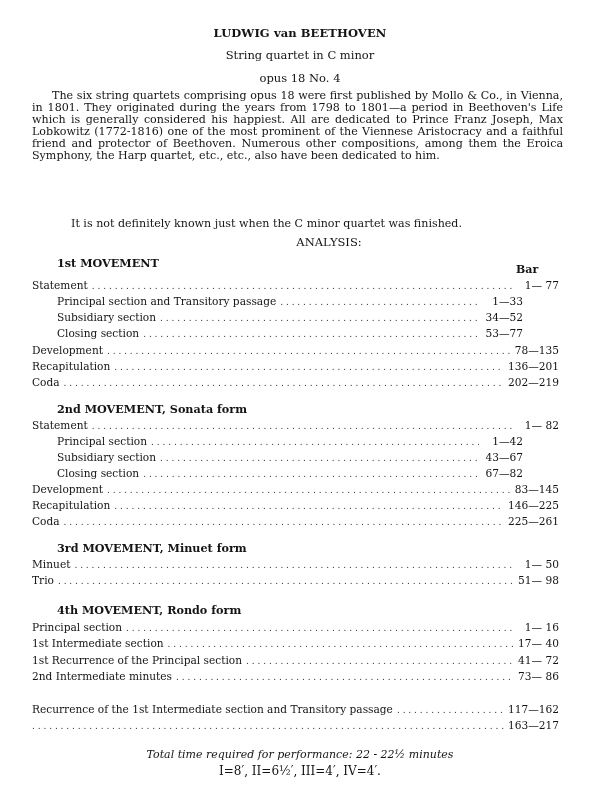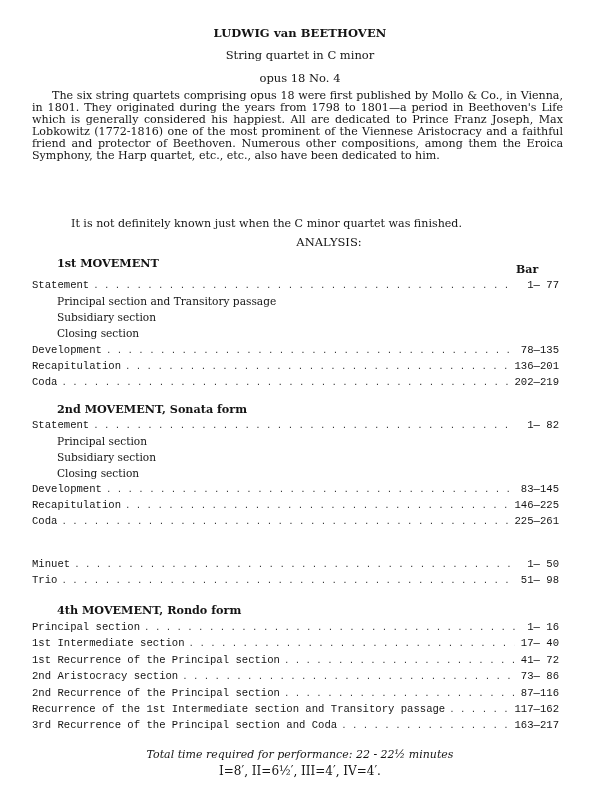--- a/index.html
+++ b/index.html
@@ -81,26 +81,24 @@
       font-size: 10.6px;
       line-height: 15px;
       display: flex;
       align-items: baseline;
       white-space: nowrap;
       overflow: hidden;
     }
     .row.top {
       left: 32px;
       width: 527px;
-      font-family: Liberation Mono, monospace;
     }
     .row.sub {
       left: 57px;
       width: 466px;
-      flex-direction: column;
     }
     .row .label { flex: 0 0 auto; padding-right: 4px; }
     .row .dots {
       flex: 1 1 auto;
       overflow: hidden;
       letter-spacing: 2.2px;
       font-size: 9px;
       color: #333;
     }
     .row .dots::before {
@@ -207,20 +205,21 @@
       <span class="label">Recapitulation</span>
       <span class="dots"></span>
       <span class="bars">146—225</span>
     </div>
   <div class="row top" style="top:514px">
       <span class="label">Coda</span>
       <span class="dots"></span>
       <span class="bars">225—261</span>
     </div>
 
+  <div class="mv-title" style="top:541px">3rd MOVEMENT, Minuet form</div>
   <div class="row top" style="top:557px">
       <span class="label">Minuet</span>
       <span class="dots"></span>
       <span class="bars">1— 50</span>
     </div>
   <div class="row top" style="top:573px">
       <span class="label">Trio</span>
       <span class="dots"></span>
       <span class="bars">51— 98</span>
     </div>
@@ -235,36 +234,30 @@
       <span class="label">1st Intermediate section</span>
       <span class="dots"></span>
       <span class="bars">17— 40</span>
     </div>
   <div class="row top" style="top:653px">
       <span class="label">1st Recurrence of the Principal section</span>
       <span class="dots"></span>
       <span class="bars">41— 72</span>
     </div>
   <div class="row top" style="top:669px">
-      <span class="label">2nd Aristocracy section</span>
+      <span class="label">2nd Intermediate minutes</span>
       <span class="dots"></span>
       <span class="bars">73— 86</span>
-    </div>
-  <div class="row top" style="top:686px">
-      <span class="label">2nd Recurrence of the Principal section</span>
-      <span class="dots"></span>
-      <span class="bars">87—116</span>
     </div>
   <div class="row top" style="top:702px">
       <span class="label">Recurrence of the 1st Intermediate section and Transitory passage</span>
       <span class="dots"></span>
       <span class="bars">117—162</span>
     </div>
   <div class="row top" style="top:718px">
-      <span class="label">3rd Recurrence of the Principal section and Coda</span>
       <span class="dots"></span>
       <span class="bars">163—217</span>
     </div>
 
   <div class="center total">Total time required for performance: 22 - 22½ minutes</div>
   <div class="center timings">I=8′, II=6½′, III=4′, IV=4′.</div>
 
 </div>
 
 </body></html>

